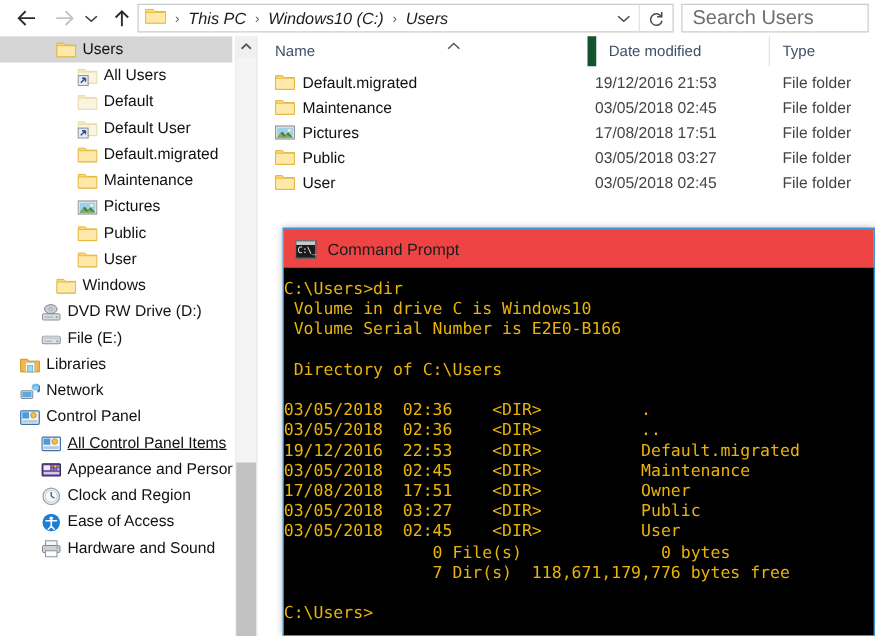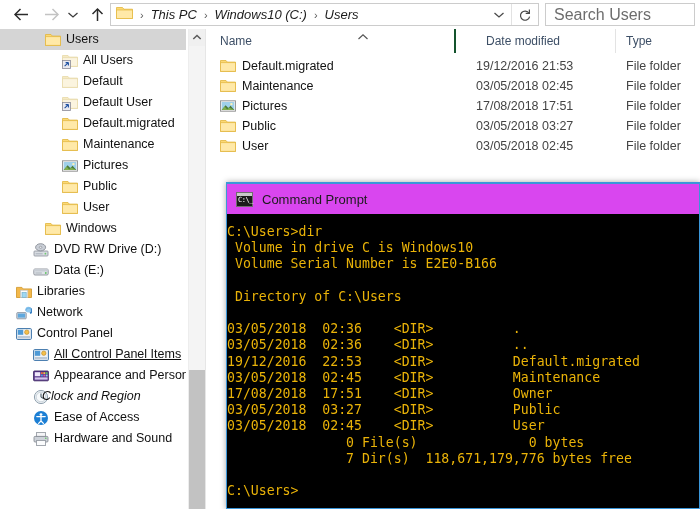--- a/index.html
+++ b/index.html
@@ -31,21 +31,21 @@
 
   #searchbox{position:absolute;left:545px;top:3px;width:150px;height:23px;border:1px solid #cccccc;
     background:#fff;box-sizing:border-box;display:flex;align-items:center;}
   #search-placeholder{font-size:16px;color:#6d6d6d;padding-left:8px;}
 
   
   #col-headers{position:absolute;left:210px;top:29px;width:490px;height:24px;background:#fff;}
   .colhdr{position:absolute;top:0;height:24px;display:flex;align-items:center;
     font-size:12px;color:#3d4f66;padding-left:10px;box-sizing:border-box;}
   #col-name{left:0;width:256px;}
-  #col-date{left:244px;width:126px;border-left:2px solid #14532d;justify-content:center;}
+  #col-date{left:260px;width:126px;border-left:7px solid #14532d;}
   #col-type{left:382px;width:108px;border-left:1px solid #e3e3e3;margin-left:23px;}
   #sort-indicator{position:absolute;left:146px;top:1px;}
 
   
   #filelist{position:absolute;left:210px;top:56px;width:490px;}
   .filerow{position:relative;height:20px;}
   .fr-icon{position:absolute;left:10px;top:2px;width:16px;height:16px;}
   .fr-name{position:absolute;left:32px;top:0;line-height:20px;font-size:12.5px;color:#111;white-space:nowrap;}
   .fr-date{position:absolute;left:266px;top:0;line-height:20px;font-size:12.5px;color:#444;white-space:nowrap;}
   .fr-type{position:absolute;left:392px;top:0;line-height:20px;font-size:12.5px;color:#444;white-space:nowrap;margin-left:24px;}
@@ -60,21 +60,21 @@
   
   #sb-scroll{position:absolute;left:188px;top:29px;width:16px;height:480px;background:#f4f4f4;border-left:1px solid #ededed;}
   #sb-up{position:absolute;left:0;top:0;width:16px;height:17px;display:flex;align-items:center;justify-content:center;background:#f0f0f0;}
   #sb-thumb{position:absolute;left:0;top:341px;width:16px;height:139px;background:#c2c2c2;}
   #sb-divider{position:absolute;left:205px;top:29px;width:1px;height:480px;background:#e6e6e6;}
 
   
   #cmdwin{position:absolute;left:226px;top:182px;width:474px;height:327px;
     background:#f0f0f0;border:1px solid #3b96d8;border-top-width:2px;box-sizing:border-box;
     box-shadow:0 0 6px rgba(0,0,0,0.35);}
-  #cmd-titlebar{position:relative;height:30px;background:#d946ef;display:flex;align-items:center;}
+  #cmd-titlebar{position:relative;height:30px;background:#ef4444;display:flex;align-items:center;}
   #cmd-icon{width:17px;height:15px;margin-left:9px;position:relative;
     background:#1b1b1b;border:1px solid #6f6f6f;box-sizing:border-box;}
   #cmd-icon::before{content:"";position:absolute;left:0;top:0;right:0;height:3px;background:#c9c9c9;}
   #cmd-icon-text{position:absolute;left:1px;top:3px;font-family:"DejaVu Sans Mono",monospace;
     font-size:7px;color:#ffffff;line-height:8px;letter-spacing:-0.5px;}
   #cmd-title{margin-left:9px;font-size:13px;color:#1c1c1c;}
   #cmd-console{position:absolute;left:0;top:30px;right:0;bottom:0;background:#000;overflow:hidden;}
   #cmd-text{margin:0;padding:10px 0 0 0;font-family:"DejaVu Sans Mono","Liberation Mono",monospace;
     font-size:13.2px;line-height:16.2px;color:#eab308;white-space:pre;}
 </style>
@@ -300,21 +300,21 @@
           </svg></span>
         <span class="ti-label" style="left: 54px;">DVD RW Drive (D:)</span>
       </div>
       <div class="tree-item">
         <span class="ti-icon" style="left: 33px;"><svg width="16" height="16" viewBox="0 0 16 16">
             <rect x="0.8" y="6" width="14.4" height="6" rx="1.2" fill="#dfe3e8" stroke="#8b9099" stroke-width="0.9"></rect>
             <rect x="0.8" y="6" width="14.4" height="2.4" rx="1.2" fill="#c8cdd4"></rect>
             <circle cx="12.8" cy="10" r="0.9" fill="#5ec45e"></circle>
             <rect x="2.4" y="9.4" width="6.4" height="1.2" fill="#b3b9c1"></rect>
           </svg></span>
-        <span class="ti-label" style="left: 54px;">Data (E:)</span>
+        <span class="ti-label" style="left: 54px;">File (E:)</span>
       </div>
       <div class="tree-item">
         <span class="ti-icon" style="left: 16px;"><svg width="16" height="16" viewBox="0 0 16 16">
             <path d="M0.5 3.4 h5.4 l1.3 1.5 h8.3 v8.6 h-15 z" fill="#f3b84a" stroke="#cf9425" stroke-width="0.8"></path>
             <rect x="4.4" y="6.2" width="7.4" height="7.3" fill="#fdfdfd" stroke="#bfbfbf" stroke-width="0.7"></rect>
             <rect x="6" y="8.4" width="4.2" height="5.1" fill="#9fd8f2" stroke="#6ba9c6" stroke-width="0.6"></rect>
           </svg></span>
         <span class="ti-label" style="left: 37px;">Libraries</span>
       </div>
       <div class="tree-item">
@@ -357,21 +357,21 @@
             <rect x="1.8" y="9.4" width="12.8" height="2.2" fill="#d4c6ec"></rect>
           </svg></span>
         <span class="ti-label" style="left: 54px;">Appearance and Personalization</span>
       </div>
       <div class="tree-item">
         <span class="ti-icon" style="left: 33px;"><svg width="16" height="16" viewBox="0 0 16 16">
             <circle cx="8" cy="8" r="6.6" fill="#e9eef2" stroke="#93a3b0" stroke-width="1"></circle>
             <circle cx="8" cy="8" r="4.8" fill="#f7fafc" stroke="#b4c0c9" stroke-width="0.6"></circle>
             <path d="M8 8 V4.6 M8 8 L10.6 9.6" stroke="#4c5b66" stroke-width="1.1" fill="none"></path>
           </svg></span>
-        <span class="ti-label" style="left: 42px; font-style: italic;">Clock and Region</span>
+        <span class="ti-label" style="left: 54px;">Clock and Region</span>
       </div>
       <div class="tree-item">
         <span class="ti-icon" style="left: 33px;"><svg width="16" height="16" viewBox="0 0 16 16">
             <circle cx="8" cy="8" r="7" fill="#1c7fd4"></circle>
             <circle cx="8" cy="4.6" r="1.4" fill="#ffffff"></circle>
             <path d="M3.8 6.6 h8.4 M8 6.8 V11 M8 11 L5.6 13.4 M8 11 L10.4 13.4" stroke="#ffffff" stroke-width="1.3" fill="none" stroke-linecap="round"></path>
           </svg></span>
         <span class="ti-label" style="left: 54px;">Ease of Access</span>
       </div>
       <div class="tree-item">

